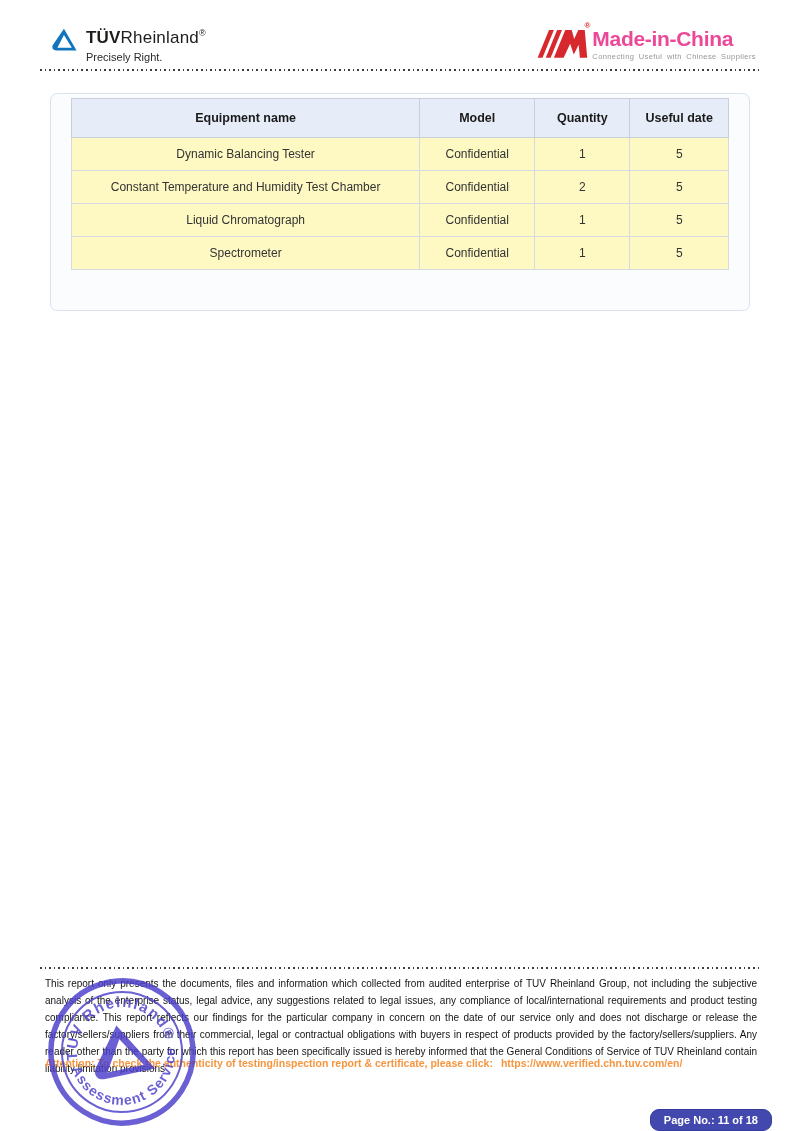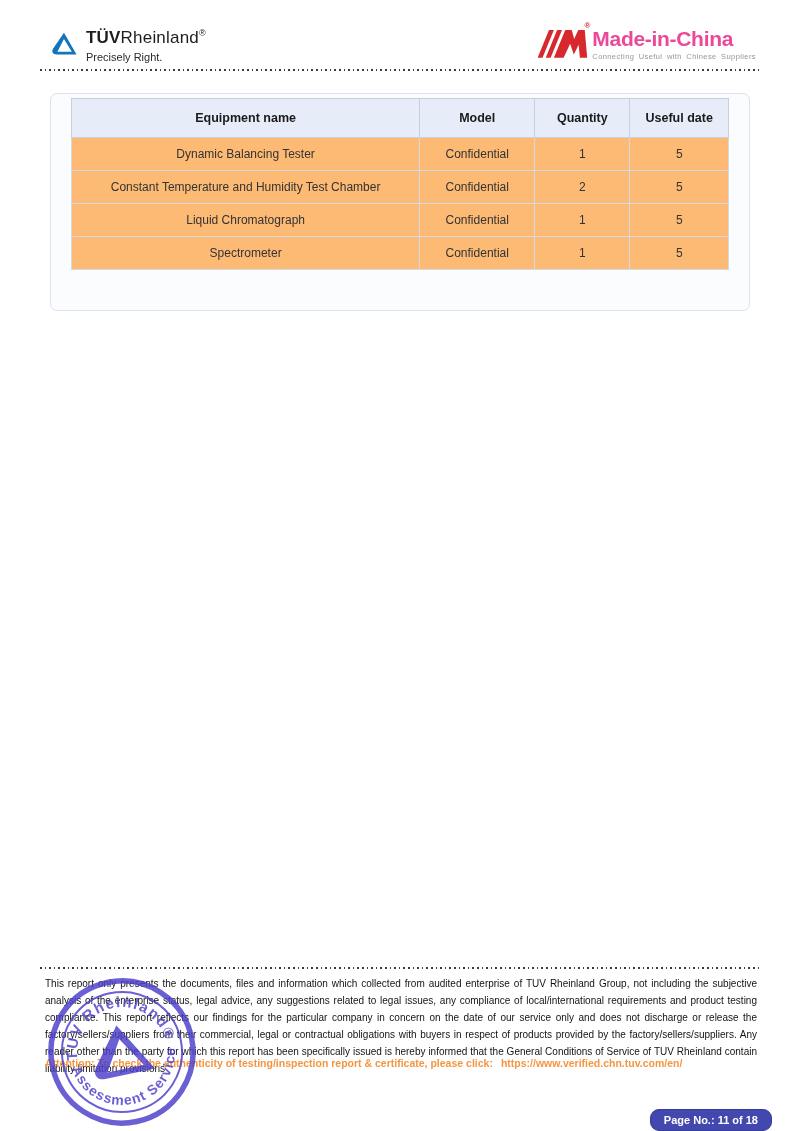--- a/index.html
+++ b/index.html
@@ -4,21 +4,21 @@
 <style>
   * { margin:0; padding:0; box-sizing:border-box; }
   html,body { background:#ffffff; }
   body { font-family:"Liberation Sans", sans-serif; }
   .page {
     position:relative; width:800px; height:1131px;
     background:#ffffff; overflow:hidden; margin:0 auto;
   }
 
   
-  .tuv-logo { position:absolute; left:50px; top:23px; display:flex; align-items:center; }
+  .tuv-logo { position:absolute; left:50px; top:23px; display:flex; align-items:flex-start; }
   .tuv-triangle { width:27px; height:29px; margin-top:3px; }
   .tuv-textblock { margin-left:9px; }
   .tuv-brandline { font-size:17px; color:#1d1d1b; letter-spacing:0.2px; line-height:20px; }
   .tuv-bold { font-weight:bold; }
   .tuv-reg { font-size:9px; vertical-align:super; }
   .tuv-tagline { font-size:11px; color:#2b2b2b; margin-top:3px; }
 
   .mic-logo { position:absolute; right:44px; top:25px; display:flex; align-items:flex-start; }
   .mic-mark { position:relative; width:52px; height:36px; }
   .mic-mark svg { width:52px; height:36px; }
@@ -37,21 +37,21 @@
     position:absolute; left:50px; top:93px; width:700px; height:218px;
     border:1px solid #dbe2ef; border-radius:7px; background:#fafcfe;
     padding:4px 20px 0 20px;
   }
   table.equip { width:100%; border-collapse:collapse; table-layout:fixed; }
   table.equip th {
     background:#e7edf8; border:1px solid #c9cfdb; height:39px;
     font-size:12.5px; font-weight:bold; color:#1a1a1a; text-align:center;
   }
   table.equip td {
-    background:#fdba74; border:1px solid #d4d9e2; height:33px;
+    background:#fef9c3; border:1px solid #d4d9e2; height:33px;
     font-size:12px; color:#333333; text-align:center;
   }
   col.c1 { width:53%; } col.c2 { width:17.5%; } col.c3 { width:14.5%; } col.c4 { width:15%; }
 
   
   .disclaimer {
     position:absolute; left:45px; top:975px; width:712px;
     font-size:10px; line-height:17px; color:#131313; text-align:justify;
   }
   .attention {

